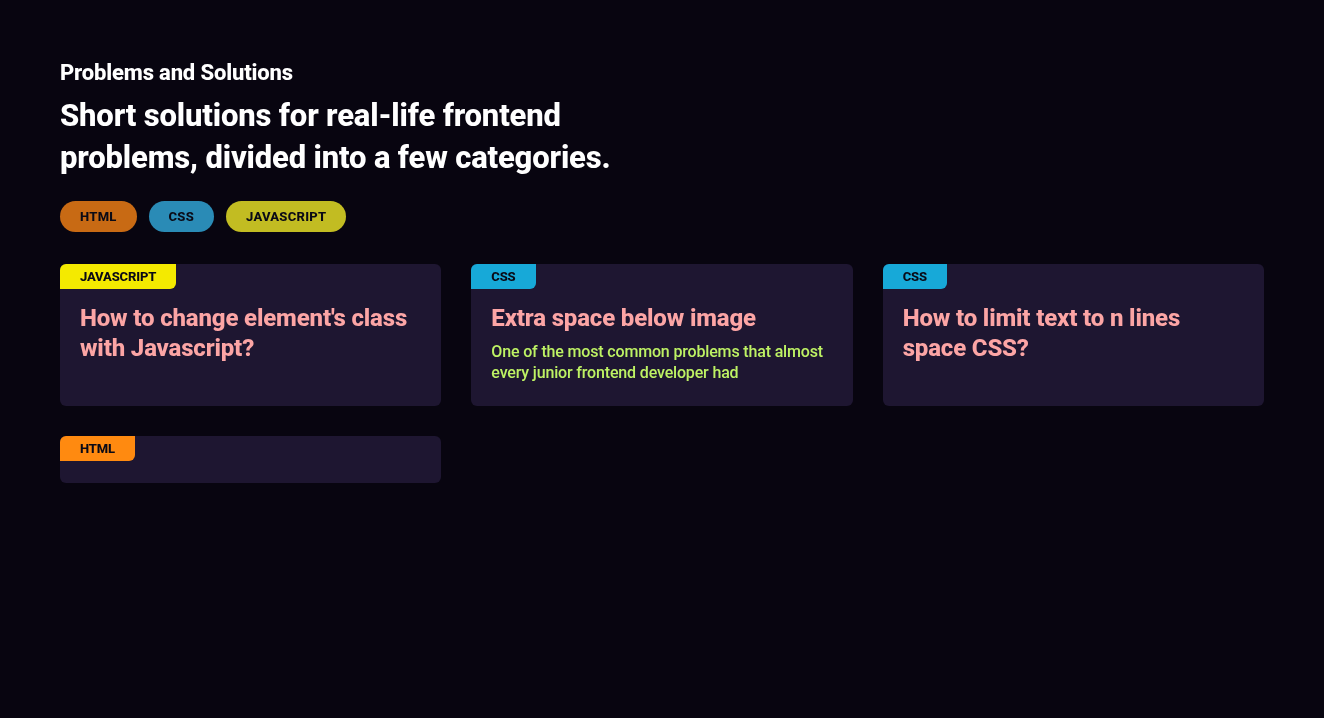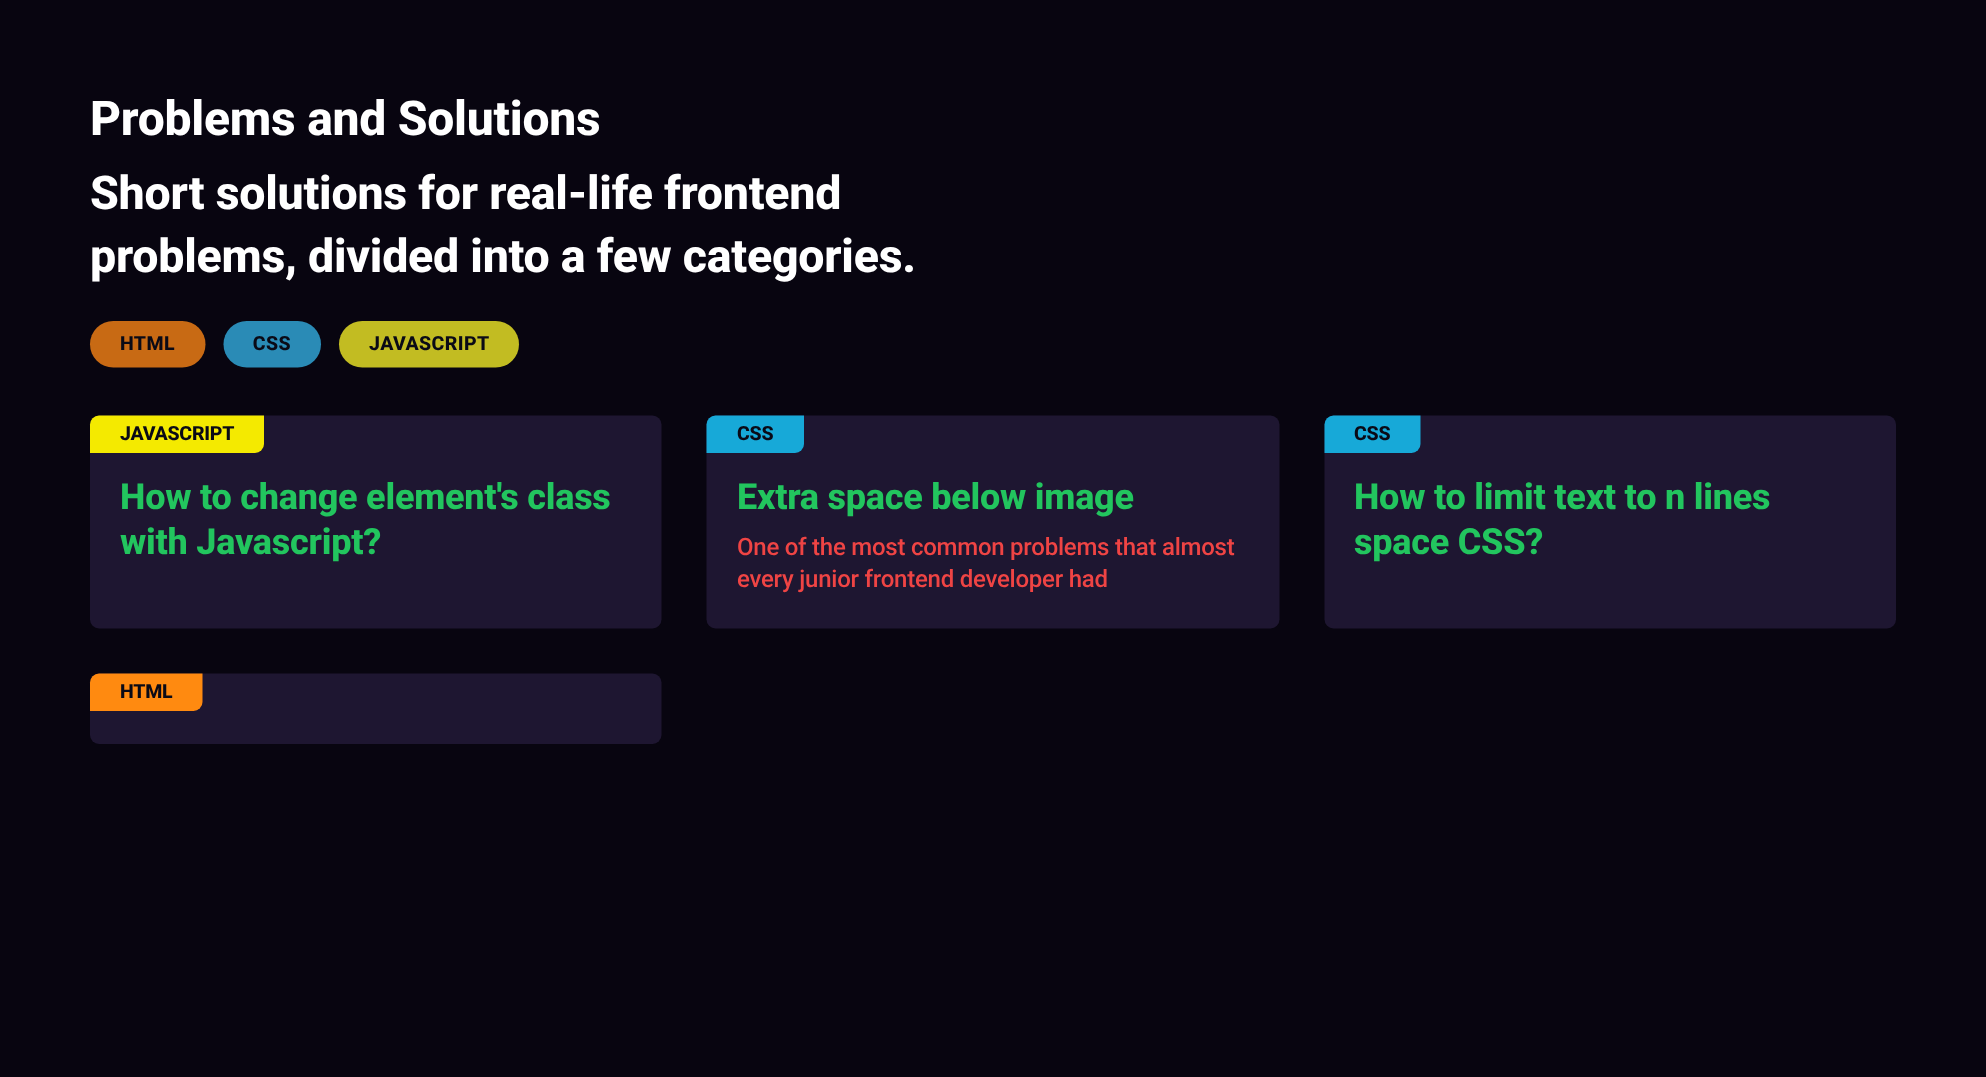--- a/index.html
+++ b/index.html
@@ -6,21 +6,21 @@
   body {
     background: #080510;
     color: #fff;
     font-family: -apple-system, BlinkMacSystemFont, "Segoe UI", Roboto, Helvetica, Arial, sans-serif;
     width: 1324px;
     min-height: 718px;
     padding: 60px;
     letter-spacing: -0.01em;
   }
   h1.page-title {
-    font-size: 32px;
+    font-size: 22px;
     font-weight: 800;
     margin-bottom: 10px;
   }
   h2.page-subtitle {
     font-size: 31px;
     font-weight: 800;
     line-height: 1.35;
     margin-bottom: 22px;
     max-width: 560px;
   }
@@ -62,26 +62,26 @@
     text-transform: uppercase;
   }
   .card-body {
     padding: 14px 20px 0 20px;
   }
   .card-title {
     font-size: 24px;
     font-weight: 800;
     line-height: 1.25;
     margin-bottom: 8px;
-    color: #22c55e;
+    color: #fca5a5;
   }
   .card-desc {
     font-size: 16px;
     line-height: 1.35;
-    color: #ef4444;
+    color: #bef264;
     font-weight: 500;
   }
 </style>
 </head>
 <body>
 
 <h1 class="page-title">Problems and Solutions</h1>
 <h2 class="page-subtitle">Short solutions for real-life frontend problems, divided into a few categories.</h2>
 
 <div class="pills" id="pills">

